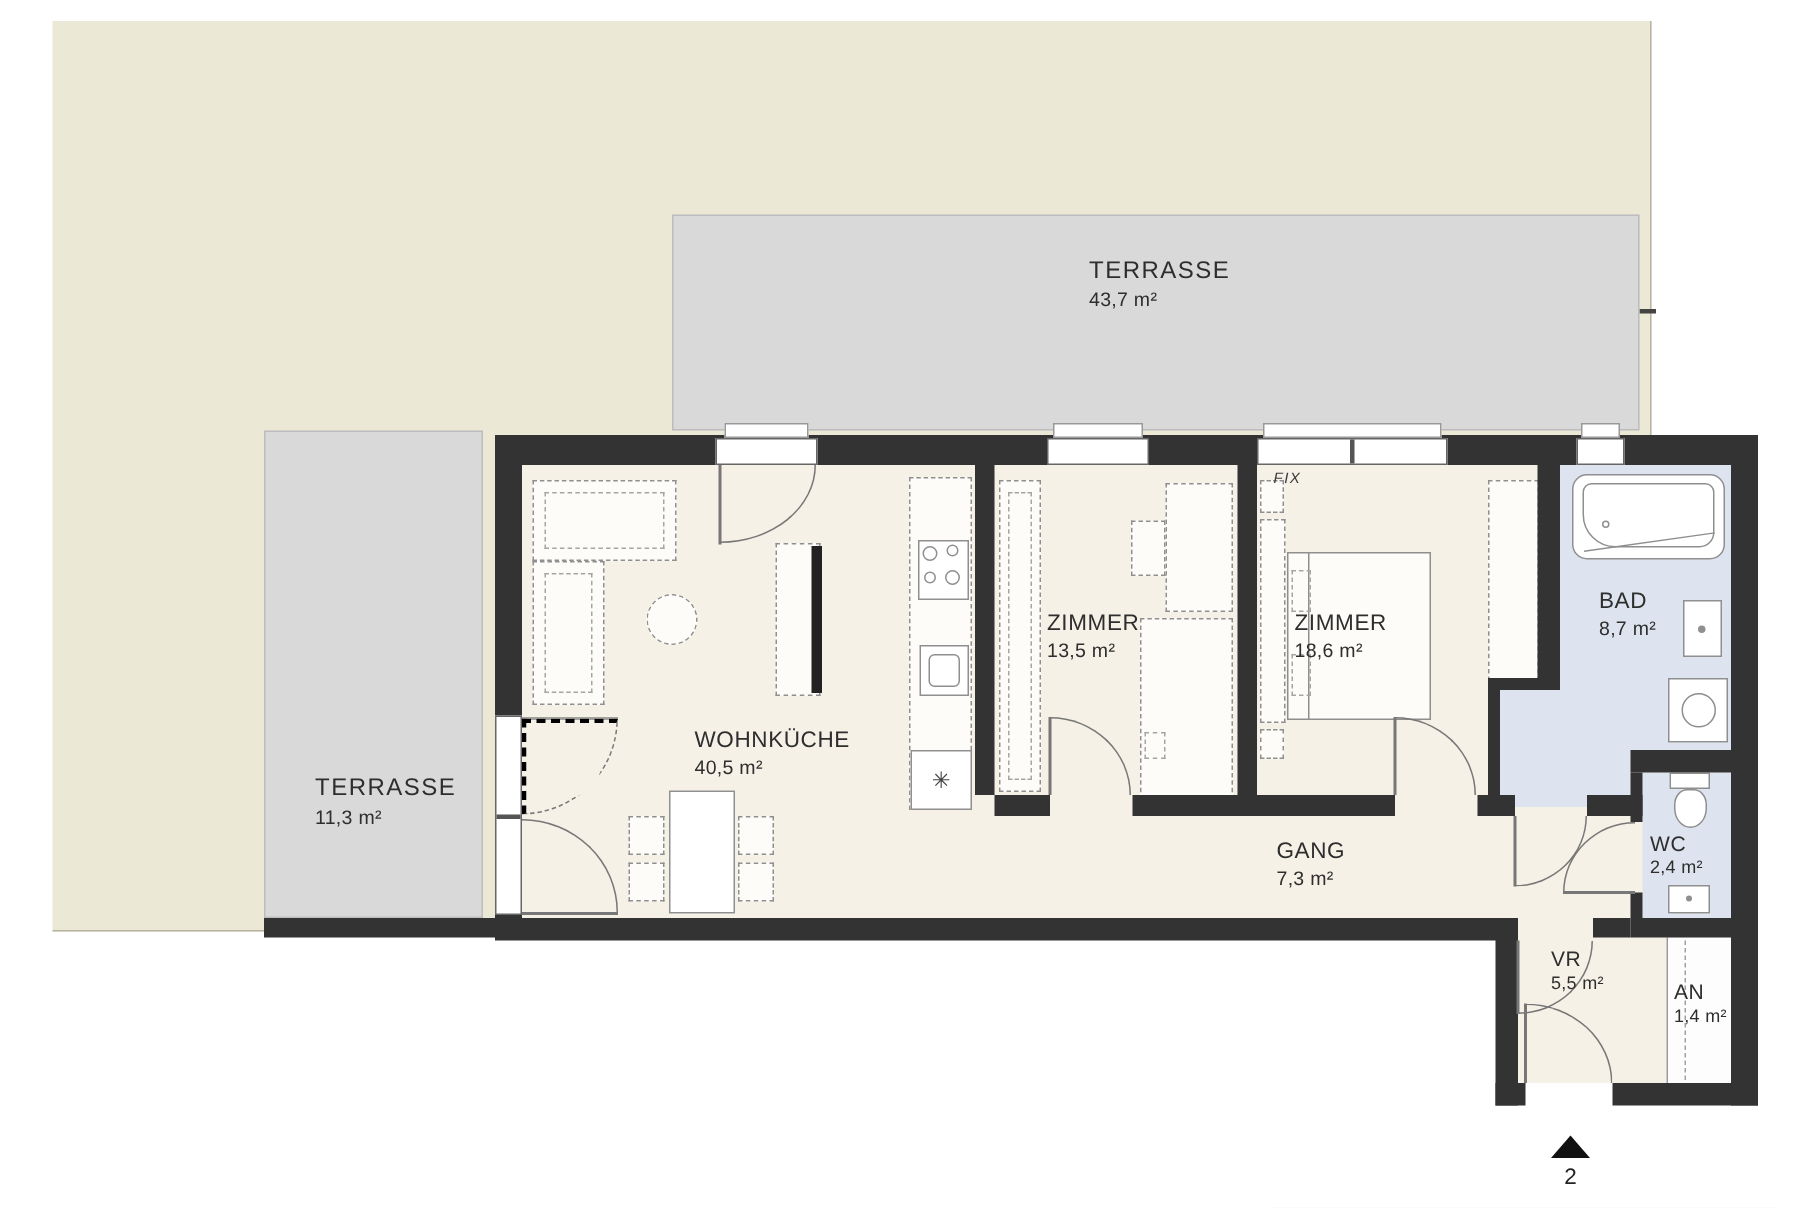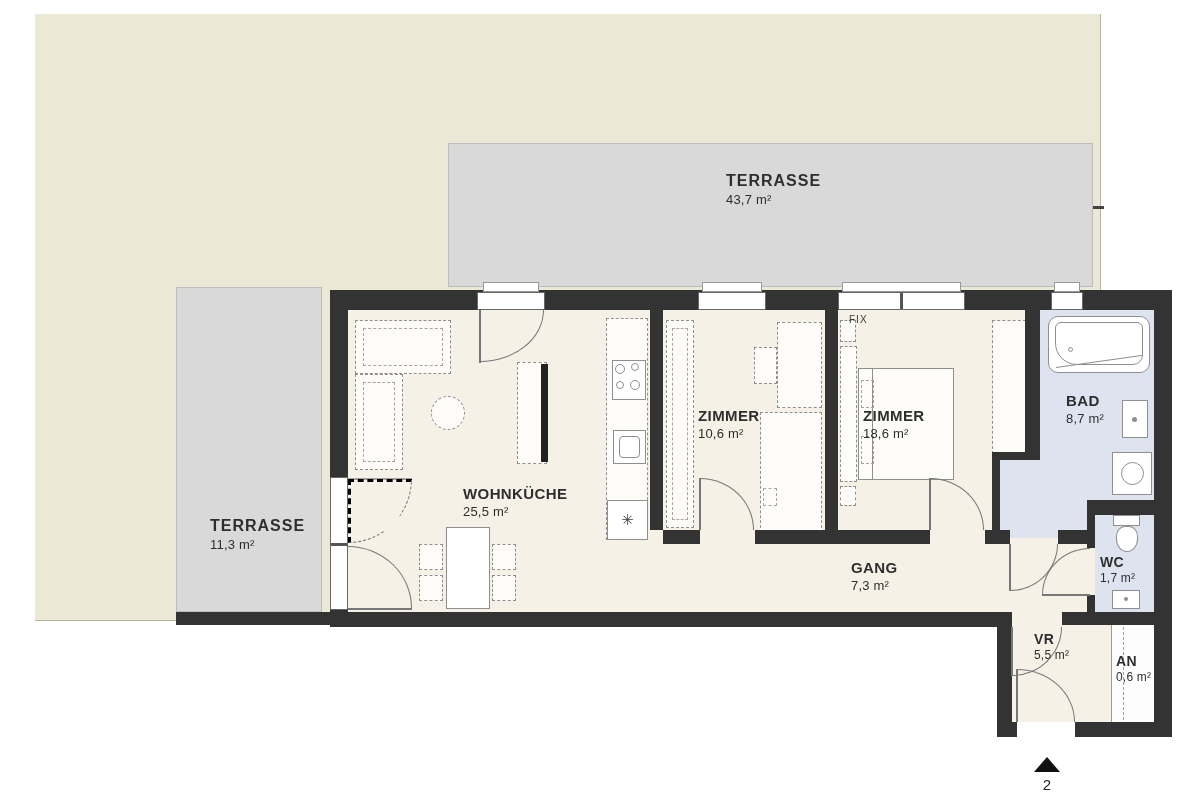--- a/index.html
+++ b/index.html
@@ -20,26 +20,26 @@
   .solidf{border:1px solid #8f8f8f;background:#ffffff;box-sizing:border-box;}
   .line{background:#8f8f8f;}
   .leaf{background:#777;}
   .arc{box-sizing:border-box;}
   .arc.br{border-right:1.5px solid #777;border-bottom:1.5px solid #777;border-bottom-right-radius:100% 100%;}
   .arc.tr{border-top:1.5px solid #777;border-right:1.5px solid #777;border-top-right-radius:100% 100%;}
   .arc.tl{border-top:1.5px solid #777;border-left:1.5px solid #777;border-top-left-radius:100% 100%;}
   .arc.dash{border-style:dashed;}
   .circle{border-radius:50%;}
   .lbl{color:#2e2e2e;line-height:1.3;letter-spacing:.4px;white-space:nowrap;}
-  .lbl .rn{font-size:15px;font-weight:bold;}
+  .lbl .rn{font-size:15px;}
   .lbl .ra{font-size:13px;letter-spacing:.2px;}
   .lbl.big .rn{font-size:16px;letter-spacing:1px;}
   .lbl.small .rn{font-size:14px;}
   .lbl.small .ra{font-size:12px;}
-  .fix{font-size:10px;color:#3a3a3a;letter-spacing:1px;}
+  .fix{font-size:10px;color:#3a3a3a;letter-spacing:1px;font-style:italic;}
   .glyph{display:flex;align-items:center;justify-content:center;color:#444;font-size:15px;}
   .tri{width:0;height:0;border-left:13px solid transparent;border-right:13px solid transparent;
        border-bottom:15px solid #111;}
   .unit{font-size:15px;color:#222;text-align:center;}
 </style>
 </head>
 <body>
 
 <div id="stage">
 
@@ -170,48 +170,48 @@
   <div class="abs lbl big" style="left:726px;top:171px;">
     <div class="rn">TERRASSE</div>
     <div class="ra">43,7 m²</div>
   </div>
   <div class="abs lbl big" style="left:210px;top:516px;">
     <div class="rn">TERRASSE</div>
     <div class="ra">11,3 m²</div>
   </div>
   <div class="abs lbl" style="left:463px;top:484px;">
     <div class="rn">WOHNKÜCHE</div>
-    <div class="ra">25,5 m²</div>
+    <div class="ra">40,5 m²</div>
   </div>
   <div class="abs lbl" style="left:698px;top:406px;">
     <div class="rn">ZIMMER</div>
-    <div class="ra">10,6 m²</div>
+    <div class="ra">13,5 m²</div>
   </div>
   <div class="abs lbl" style="left:863px;top:406px;">
     <div class="rn">ZIMMER</div>
     <div class="ra">18,6 m²</div>
   </div>
   <div class="abs lbl" style="left:1066px;top:391px;">
     <div class="rn">BAD</div>
     <div class="ra">8,7 m²</div>
   </div>
   <div class="abs lbl" style="left:851px;top:558px;">
     <div class="rn">GANG</div>
     <div class="ra">7,3 m²</div>
   </div>
   <div class="abs lbl small" style="left:1100px;top:553px;">
     <div class="rn">WC</div>
-    <div class="ra">1,7 m²</div>
+    <div class="ra">2,4 m²</div>
   </div>
   <div class="abs lbl small" style="left:1034px;top:630px;">
     <div class="rn">VR</div>
     <div class="ra">5,5 m²</div>
   </div>
   <div class="abs lbl small" style="left:1116px;top:652px;">
     <div class="rn">AN</div>
-    <div class="ra">0,6 m²</div>
+    <div class="ra">1,4 m²</div>
   </div>
   <div class="abs fix" style="left:849px;top:314px;">FIX</div>
 
   <div class="abs tri" style="left:1034px;top:757px;"></div>
   <div class="abs unit" style="left:1034px;top:776px;width:26px;">2</div>
 
 </div>
 
 </body></html>

